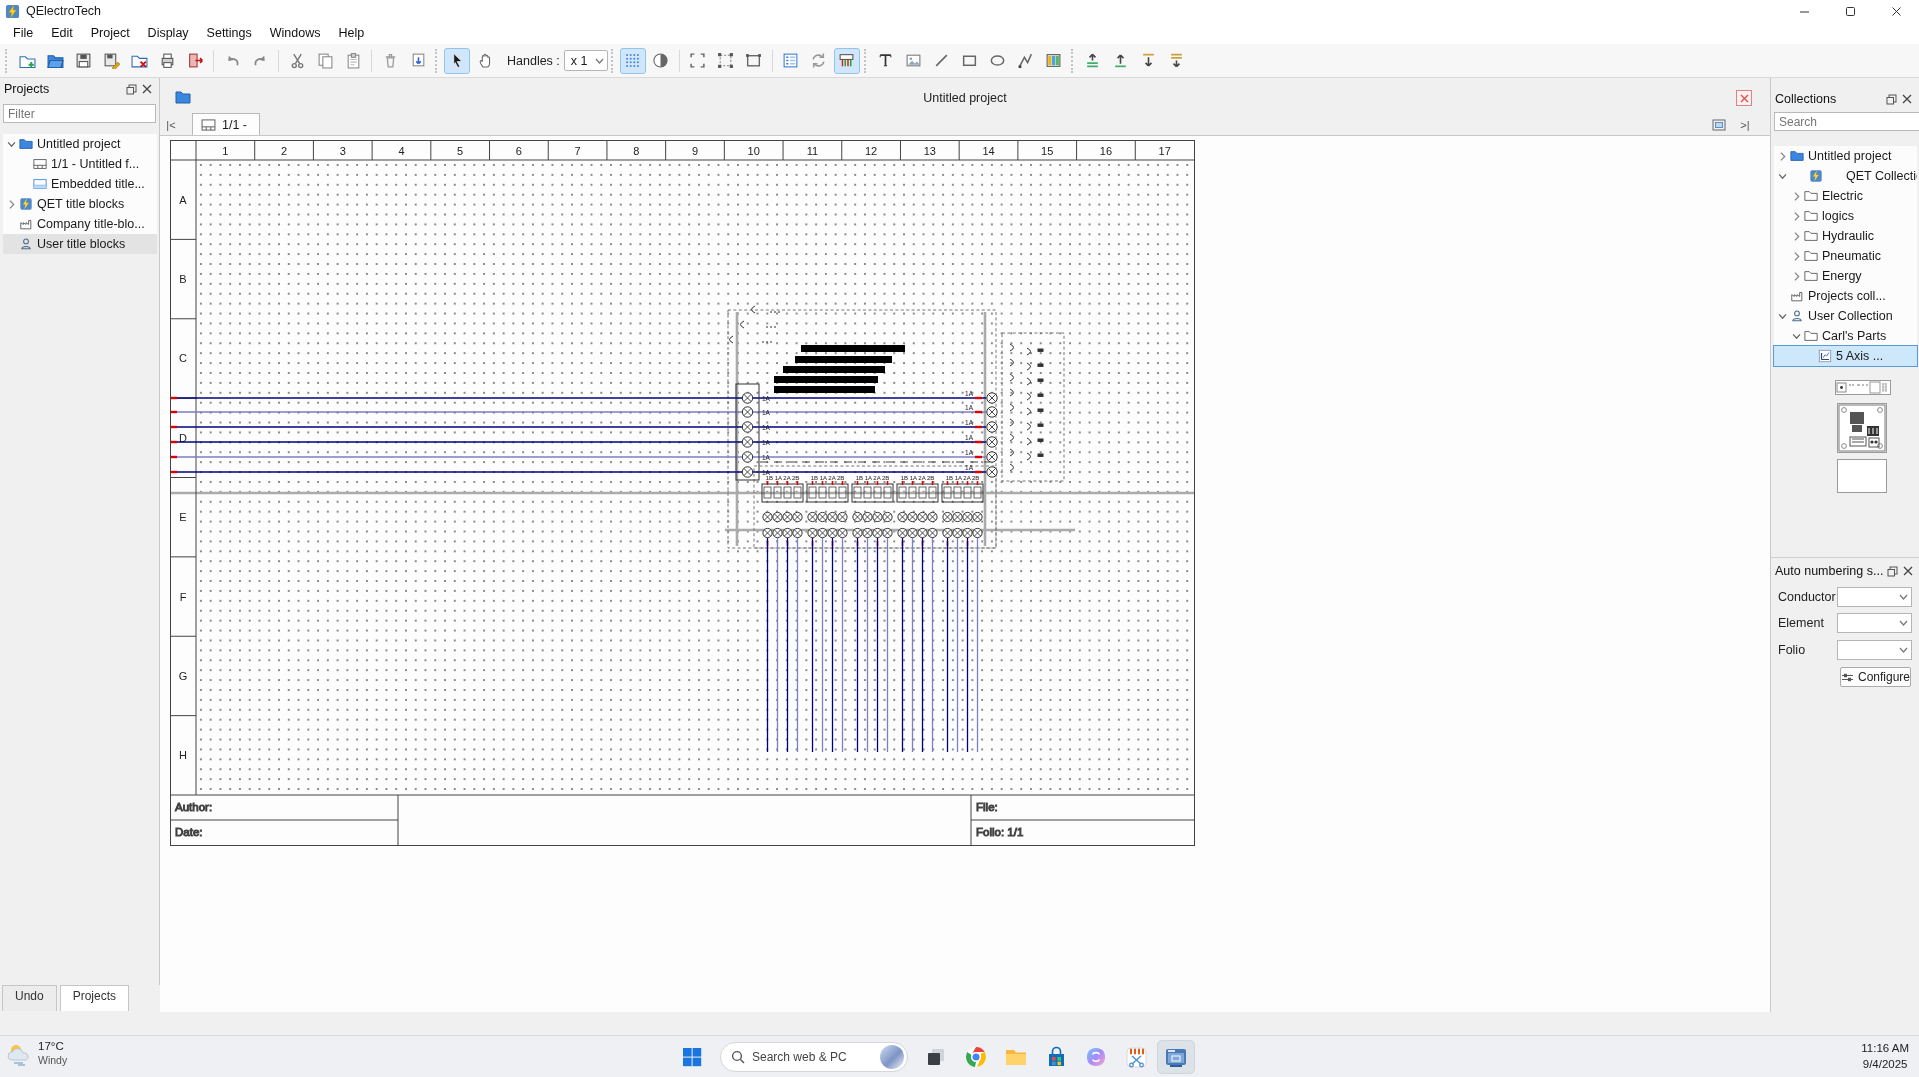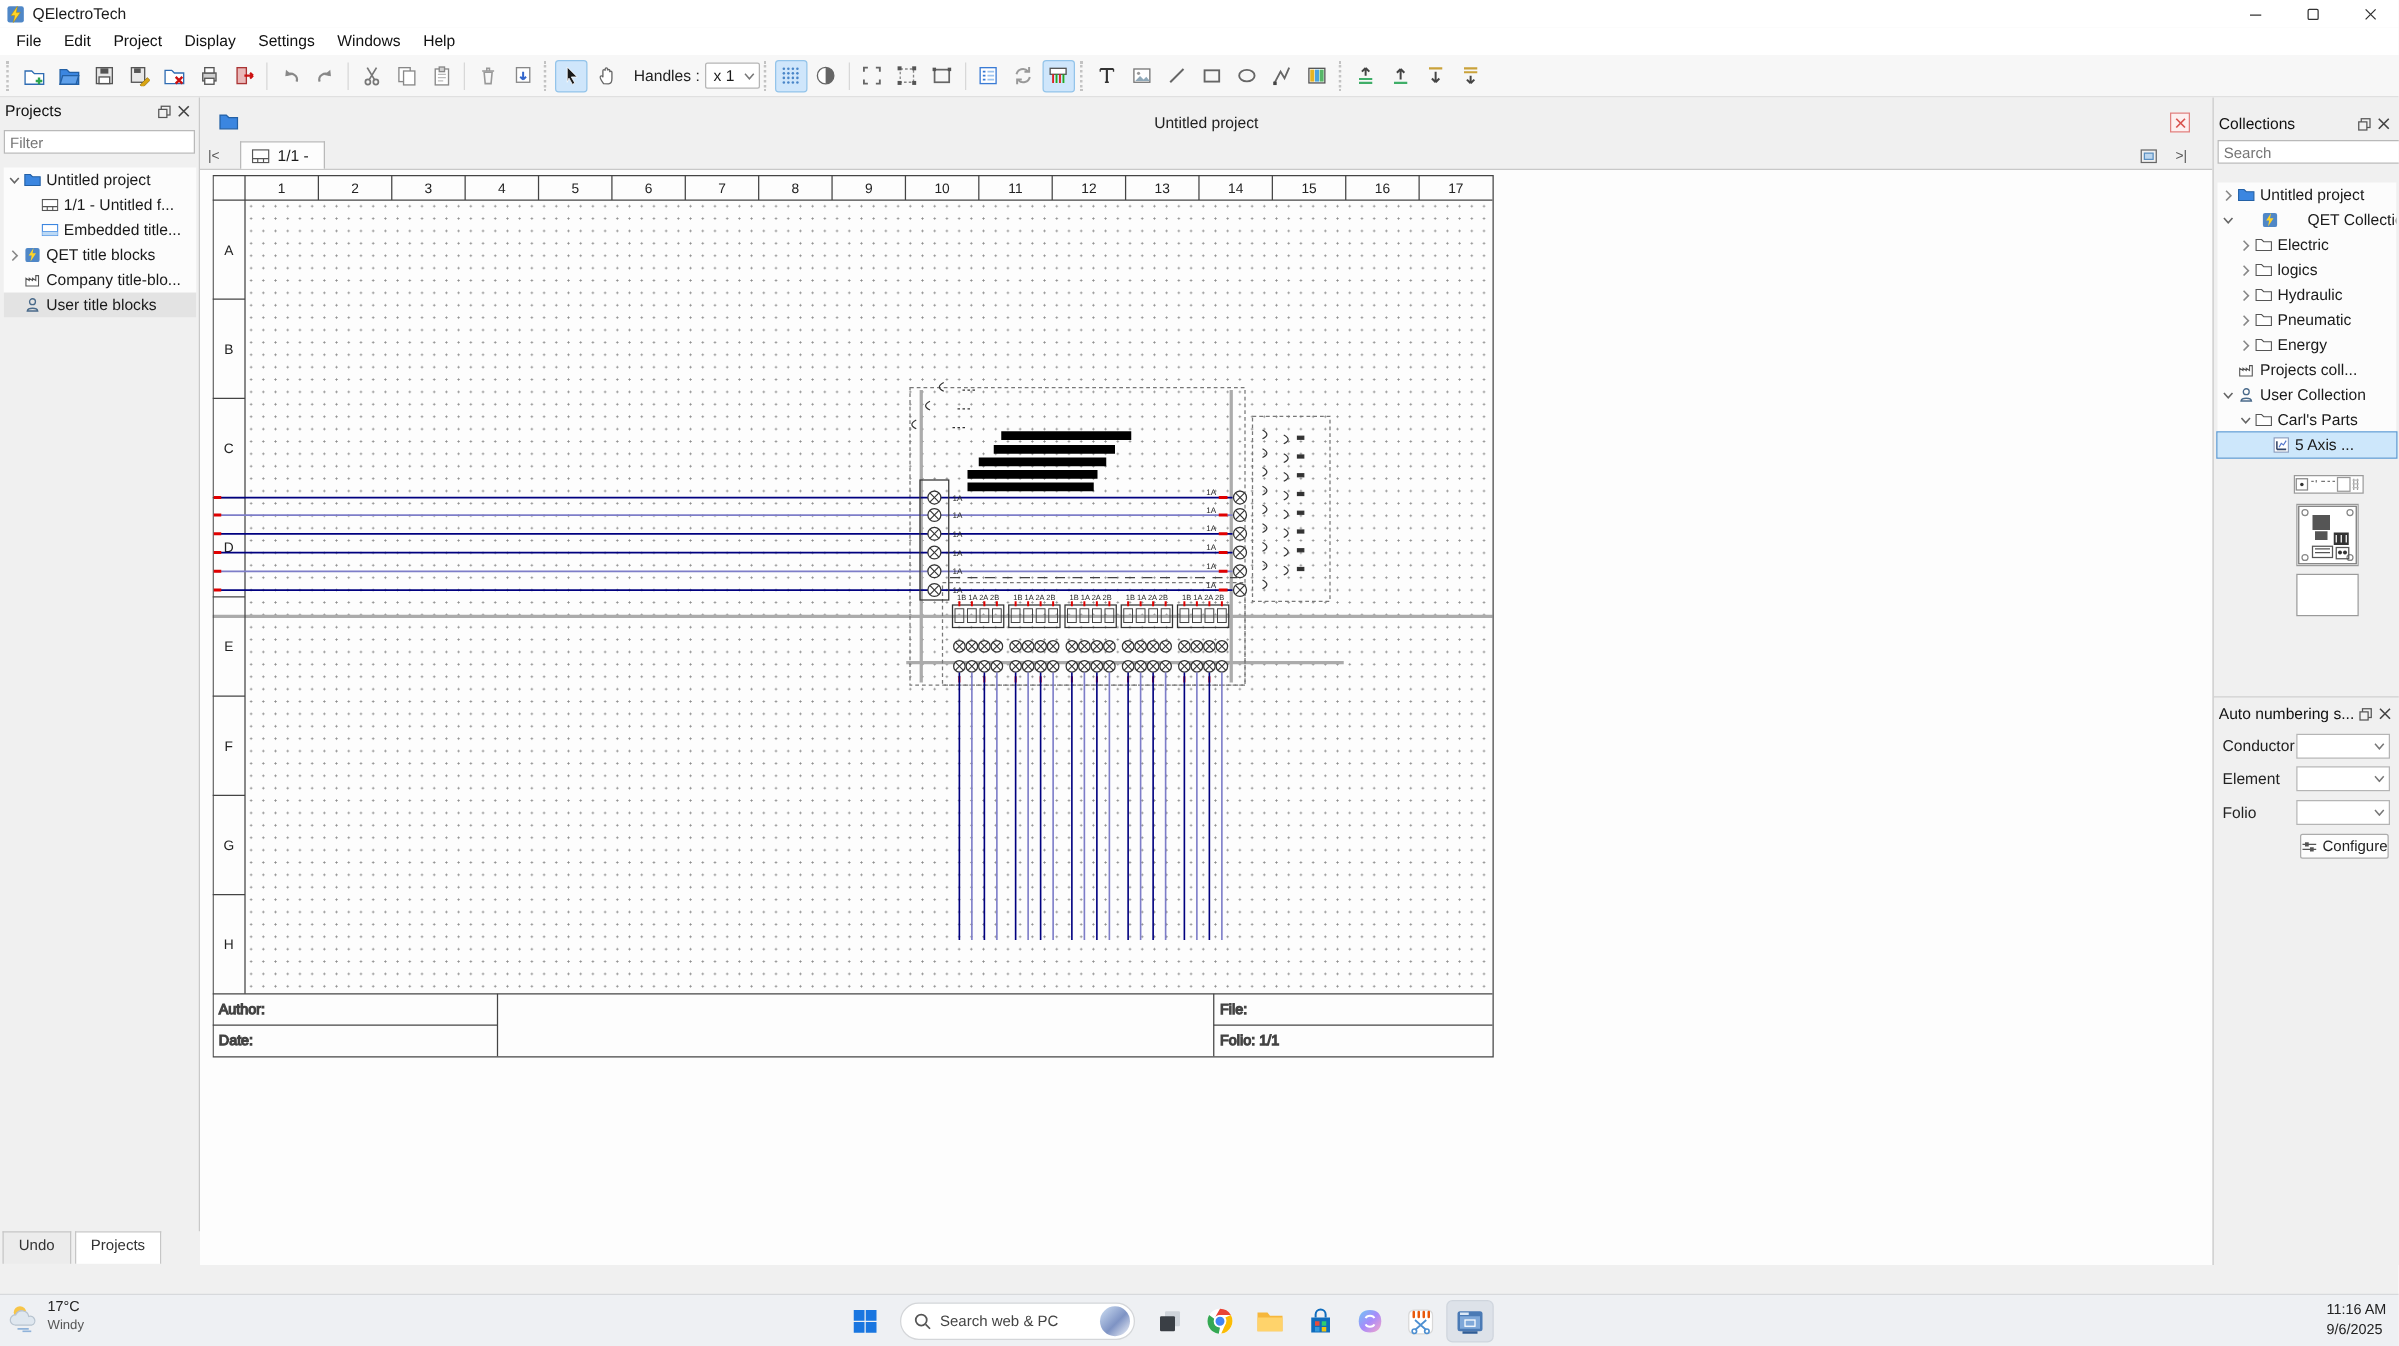--- a/index.html
+++ b/index.html
@@ -85,21 +85,21 @@
   .tk-wtxt { margin-left:6px; line-height:1.15; }
   .tk-temp { font-size:11.5px; color:#222; }
   .tk-cond { font-size:10.5px; color:#555; }
   .tk-center { position:absolute; left:672px; top:0; height:42px; display:flex; align-items:center; }
   .tk-icon { width:38px; height:34px; border-radius:5px; display:flex; align-items:center; justify-content:center; margin:0 1px; position:relative; }
   .tk-icon.active { background:#dde2e9; border:1px solid #cfd5dd; }
   .tk-search { width:188px; height:30px; background:#fff; border:1px solid #d4d6d9; border-radius:15px;
     display:flex; align-items:center; padding:0 3px 0 10px; margin:0 8px; }
   .tk-search span { flex:1; color:#444; font-size:12px; margin-left:7px; }
   .tk-img { width:24px; height:24px; border-radius:12px; background:linear-gradient(135deg,#cfe0f4,#7e93c4 55%,#f3f5fa); }
-  .tk-clock { position:absolute; right:10px; top:5px; text-align:left; font-size:11.5px; color:#222; line-height:1.35; }
+  .tk-clock { position:absolute; right:10px; top:5px; text-align:center; font-size:11.5px; color:#222; line-height:1.35; }
 
   svg { display:block; }
 </style>
 </head>
 <body>
 
 <div id="app">
 
   <div class="abs menubar" id="menubar">
       <div class="menu-item">File</div>
@@ -1249,16 +1249,16 @@
             <rect x="2" y="4" width="20" height="16" rx="2" fill="#4a7ab5"></rect>
             <rect x="4" y="8" width="16" height="10" fill="#7fa8d9"></rect>
             <path d="M4 6h7" stroke="#dce9f7" stroke-width="2"></path>
             <rect x="8" y="11" width="8" height="5" fill="none" stroke="#fff"></rect>
             <path d="M6 21h12" stroke="#2f5d96" stroke-width="2"></path>
           </svg>
       </div>
     </div>
     <div class="tk-clock">
       <div>11:16 AM</div>
-      <div>9/6/2025</div>
+      <div>9/4/2025</div>
     </div>
   </div>
 </div>
 
 </body></html>

